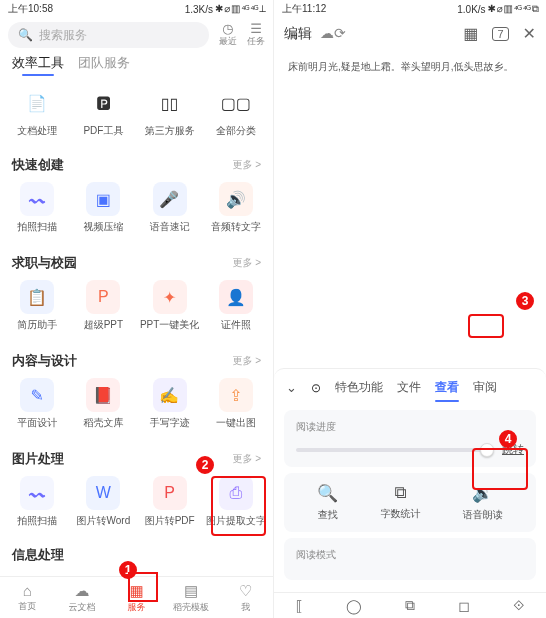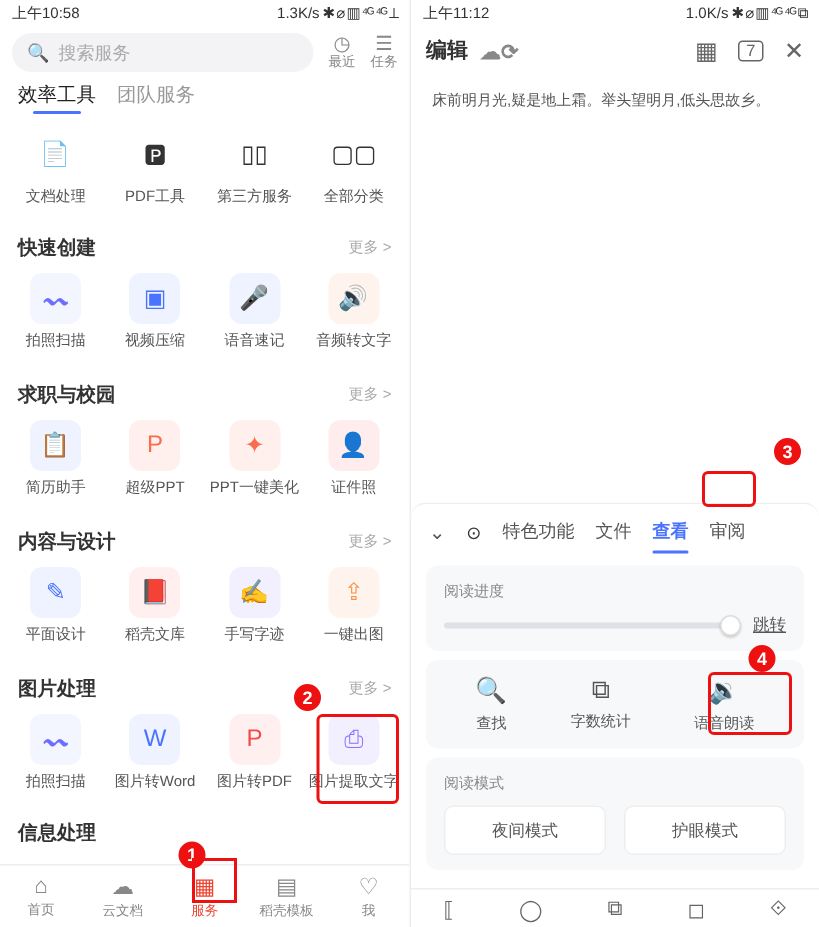--- a/index.html
+++ b/index.html
@@ -34,21 +34,21 @@
   .more { font-size: 10px; color: #aaa; }
 
   
   .bottomnav { position: absolute; left: 0; right: 0; bottom: 0; height: 42px; border-top: 1px solid #eee; display: flex; background: #fff; }
   .navitem { flex: 1; display: flex; flex-direction: column; align-items: center; justify-content: center; font-size: 9px; color: #888; gap: 1px; }
   .navitem.active { color: #e43; }
   .navitem .glyph { font-size: 15px; }
 
   
   .toprow { display: flex; align-items: center; justify-content: space-between; padding: 6px 10px; }
-  .toprow .left { display: flex; align-items: center; gap: 8px; font-size: 14px; font-weight: 700; }
+  .toprow .left { display: flex; gap: 8px; font-size: 14px; font-weight: 400; }
   .toprow .right { display: flex; align-items: center; gap: 14px; font-size: 16px; color: #666; }
   .cloud { font-size: 14px; color: #888; }
 
   .docbody { padding: 10px 14px; font-size: 10px; color: #555; line-height: 1.6; min-height: 230px; }
 
   
   .sheet { position: absolute; left: 0; right: 0; bottom: 28px; background: #fff; border-top: 1px solid #eee; border-radius: 10px 10px 0 0; padding: 6px 10px 4px; }
   .sheettabs { display: flex; align-items: center; gap: 14px; font-size: 12px; padding: 4px 2px 8px; }
   .sheettabs .chev { font-size: 13px; color: #555; }
   .sheettabs .t { color: #555; }
@@ -320,24 +320,20 @@
           </div>
         <div class="tri">
             <span class="g">🔉</span>
             <span>语音朗读</span>
           </div>
       </div>
     </div>
 
     <div class="block">
       <div class="blabel">阅读模式</div>
-      <div class="modes">
-        <div class="modebtn">夜间模式</div>
-        <div class="modebtn">护眼模式</div>
-      </div>
     </div>
   </div>
 
   <div class="sysbar">
     <span>⟦</span>
     <span>◯</span>
     <span>⧉</span>
     <span>◻</span>
     <span>⟐</span>
   </div>

